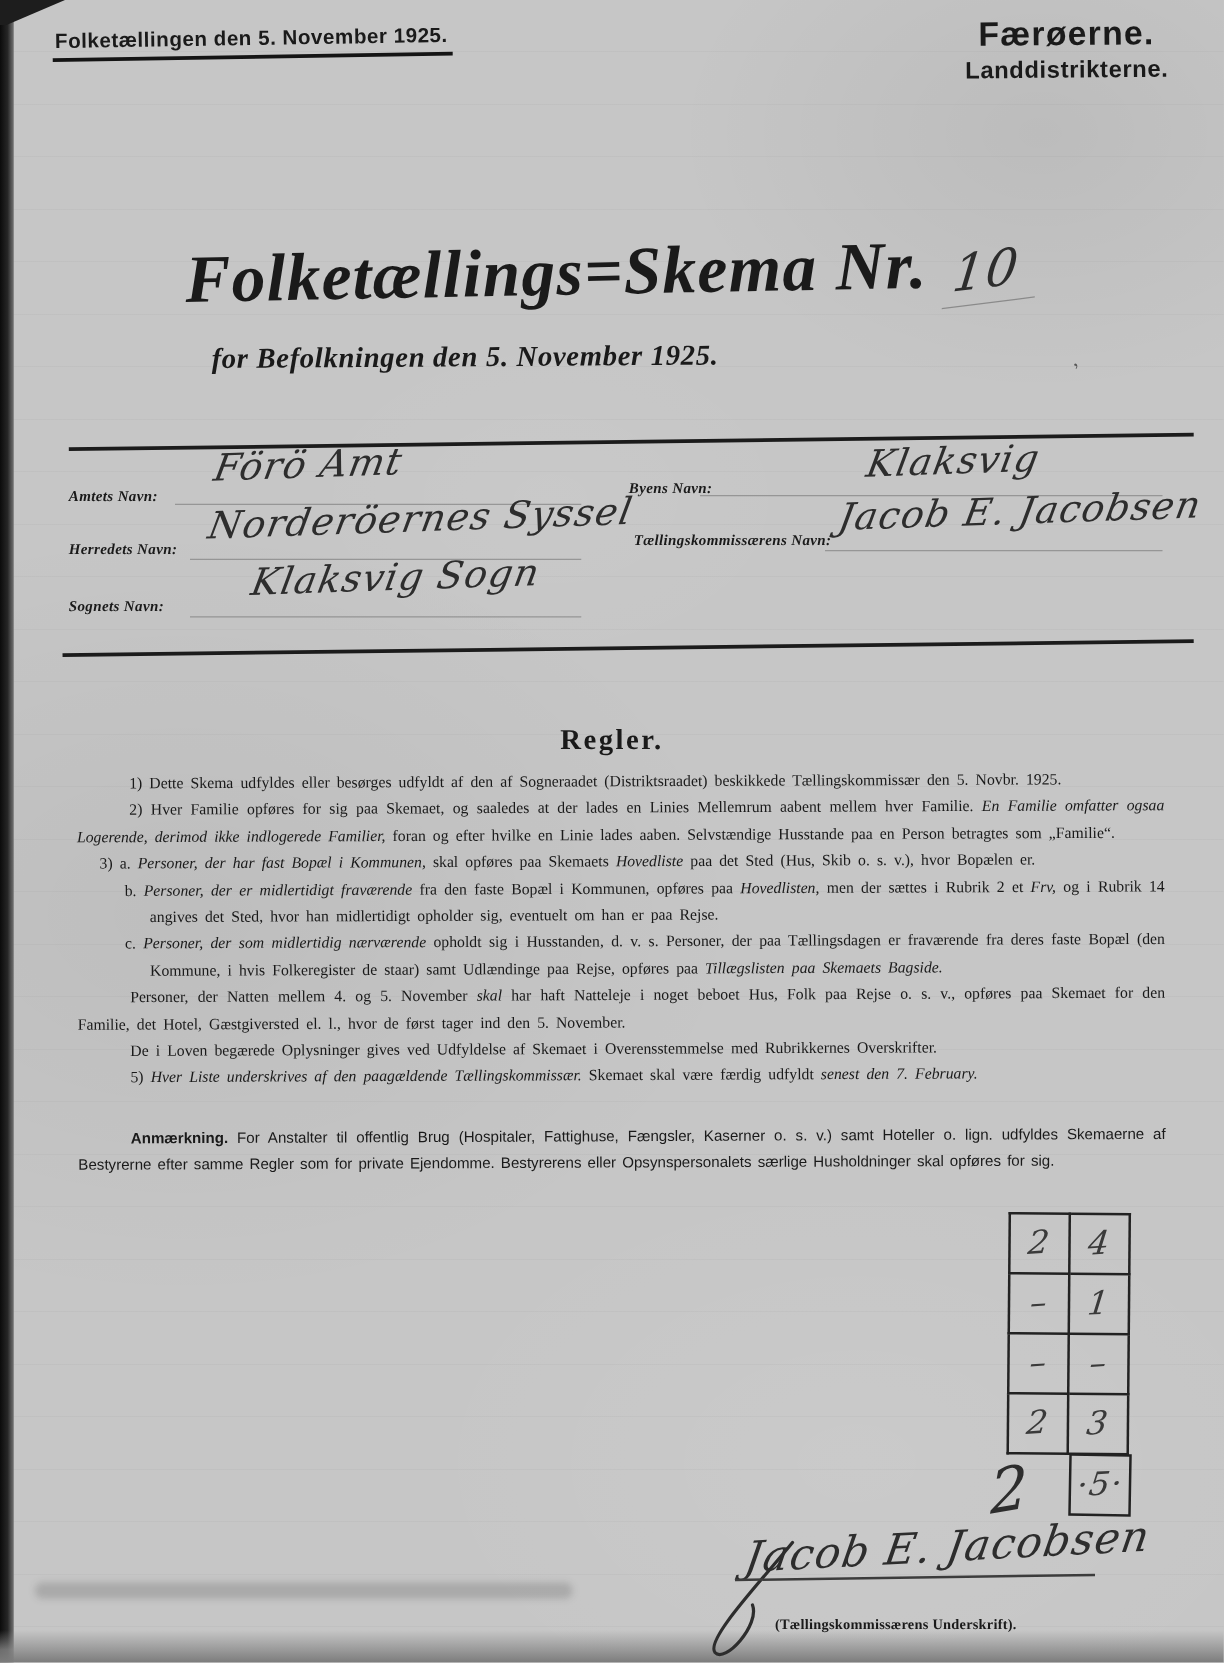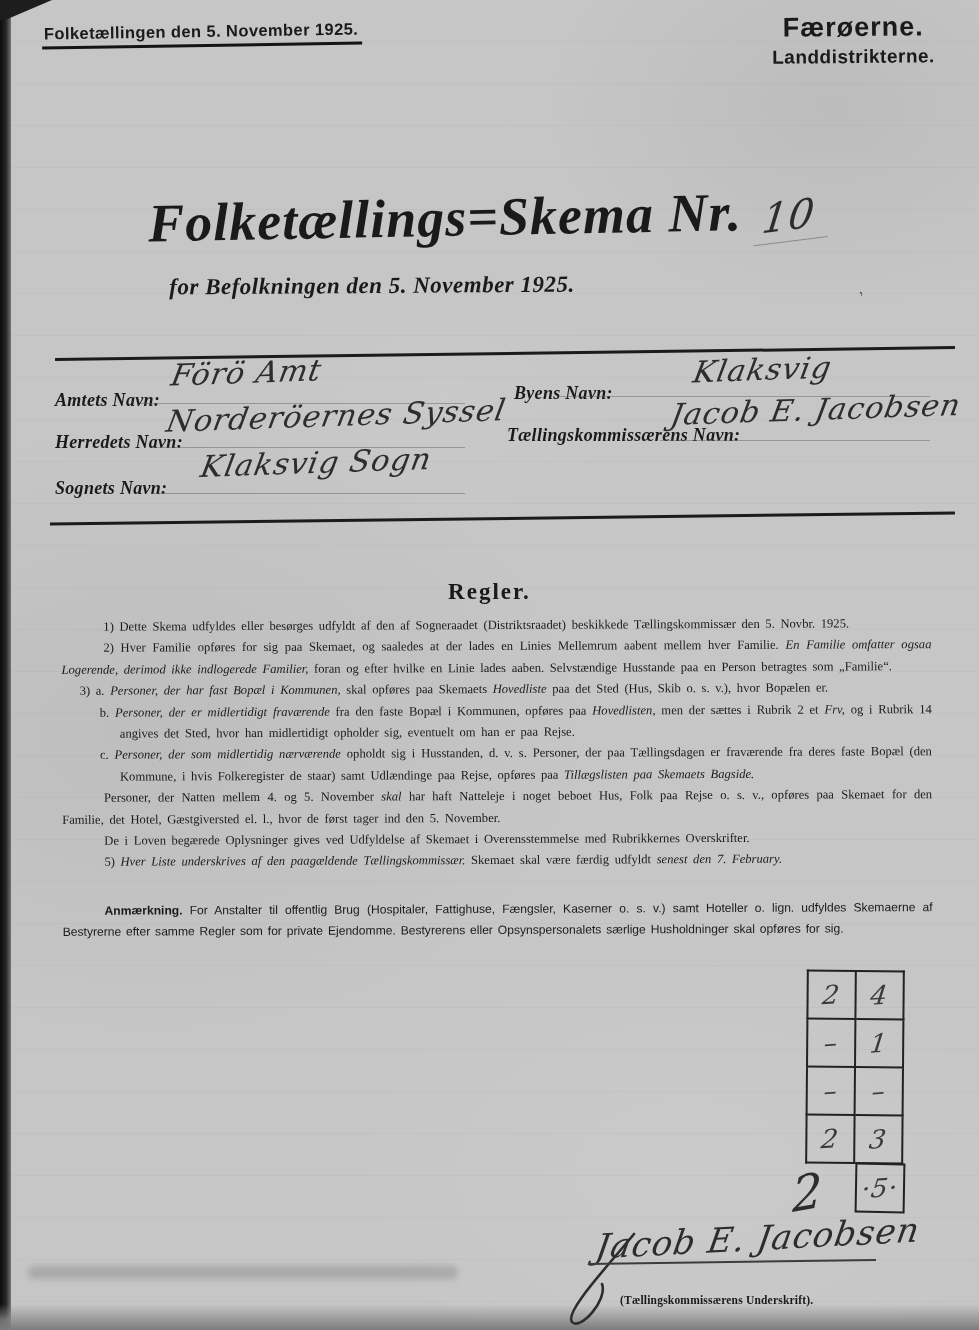--- a/index.html
+++ b/index.html
@@ -43,21 +43,21 @@
   }
   .title-num{font-size:40px;display:inline-block;transform:rotate(-6deg) skewX(-14deg);margin-left:14px;
     border-bottom:1.5px solid #8a8a8a;padding:0 16px 2px 6px;}
   .subtitle{left:0;top:273px;width:76%;text-align:center;font-size:23px;font-weight:bold;font-style:italic;letter-spacing:.5px;transform:rotate(-0.4deg);}
   .stray-mark{left:856px;top:280px;font-size:16px;color:#555;transform:rotate(-30deg);}
 
   .rule-line{height:3px;background:#1b1b1b;}
   .div1{left:55px;top:352px;width:900px;transform:rotate(-0.75deg);}
   .div2{left:50px;top:517px;width:905px;transform:rotate(-0.7deg);}
 
-  .f-label{font-size:18px;font-weight:bold;font-style:italic;letter-spacing:.3px;}
+  .f-label{font-size:12px;font-weight:bold;font-style:italic;letter-spacing:.3px;}
   .f-line{height:1px;background:rgba(90,90,90,.45);}
   .f-value{font-size:30px;transform:skewX(-12deg) rotate(-2deg);white-space:nowrap;}
 
   .regler-h{left:0;top:579px;width:100%;text-align:center;font-size:23px;font-weight:bold;letter-spacing:2px;font-family:Liberation Serif, serif;}
 
   .rules{left:62px;top:615px;width:870px;font-size:12.6px;line-height:21.4px;text-align:justify;word-spacing:2.5px;transform:rotate(-0.25deg);}
   .rules p{margin:0;}
   .seg-i{font-style:italic;}
   .seg-b{font-weight:bold;}
   .r-ind{text-indent:42px;}
@@ -99,21 +99,21 @@
 </div>
 <div class="abs subtitle">for Befolkningen den 5. November 1925.</div>
 <div class="abs stray-mark">‚</div>
 
 <div class="abs rule-line div1"></div>
 
 <div class="abs f-label" style="left:55px;top:390px;">Amtets Navn:</div>
 <div class="abs f-line" style="left:140px;top:403px;width:325px;"></div>
 <div class="abs hand f-value" style="left:172px;top:355px;">Förö Amt</div>
 
-<div class="abs f-label" style="left:514px;top:383px;">Byens Navn:</div>
+<div class="abs f-label" style="left:503px;top:383px;">Byens Navn:</div>
 <div class="abs f-line" style="left:560px;top:396px;width:370px;"></div>
 <div class="abs hand f-value" style="left:694px;top:352px;">Klaksvig</div>
 
 <div class="abs f-label" style="left:55px;top:432px;">Herredets Navn:</div>
 <div class="abs f-line" style="left:152px;top:447px;width:313px;"></div>
 <div class="abs hand f-value" style="left:168px;top:398px;">Norderöernes Syssel</div>
 
 <div class="abs f-label" style="left:507px;top:425px;">Tællingskommissærens Navn:</div>
 <div class="abs f-line" style="left:660px;top:440px;width:270px;"></div>
 <div class="abs hand f-value" style="left:672px;top:392px;">Jacob E. Jacobsen</div>

